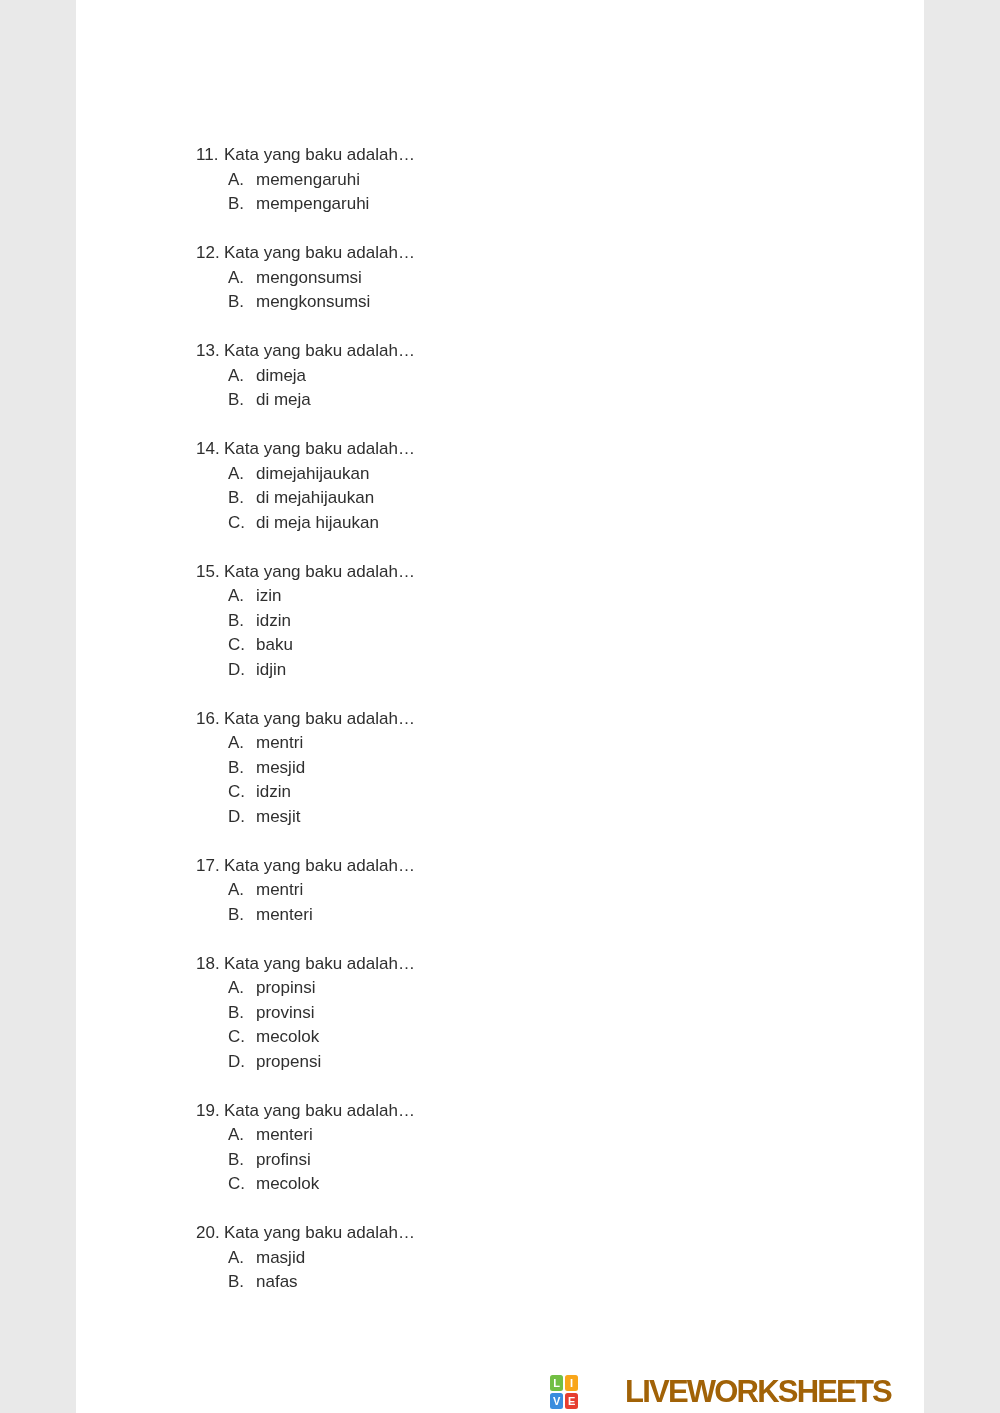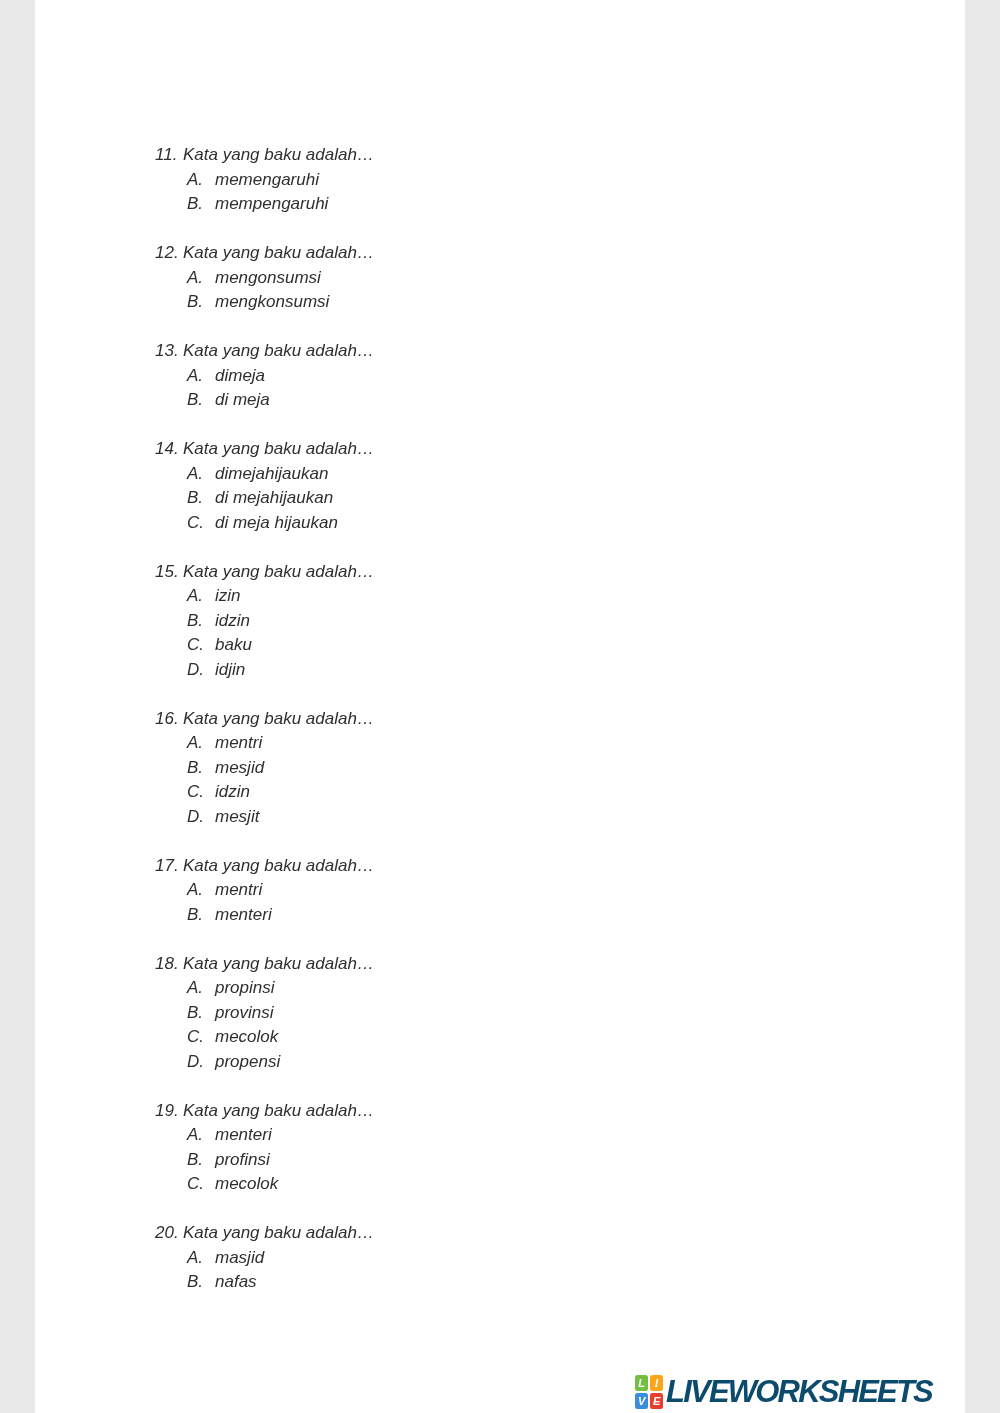--- a/index.html
+++ b/index.html
@@ -2,28 +2,27 @@
 <html><head>
 <meta charset="utf-8">
 <style>
   html, body {
     margin: 0;
     padding: 0;
     background: #e9e9e9;
   }
   .page {
     position: relative;
-    width: 930px;
+    width: 848px;
     height: 1413px;
     margin: 0 auto;
     background: #ffffff;
     font-family: "Liberation Sans", sans-serif;
     color: #2f2f2f;
     overflow: hidden;
-    font-style: italic;
   }
   .question-list {
     position: absolute;
     left: 120px;
     top: 143px;
     right: 60px;
   }
   .question-block {
     margin-bottom: 24.5px;
   }
@@ -310,17 +309,17 @@
 </main>
 
   <footer class="footer">
     <div class="lw-logo">
       <span class="lw-grid">
           <span class="lw-tile" style="background: rgb(114, 191, 68);">L</span>
           <span class="lw-tile" style="background: rgb(249, 166, 26);">I</span>
           <span class="lw-tile" style="background: rgb(58, 141, 222);">V</span>
           <span class="lw-tile" style="background: rgb(230, 62, 48);">E</span>
         </span>
-      <span class="lw-wordmark" style="color: #0c4a6e;">LIVEWORKSHEETS</span>
+      <span class="lw-wordmark" style="color: #a16207; margin-left: 44px;">LIVEWORKSHEETS</span>
     </div>
   </footer>
 
 </div>
 
 </body></html>

